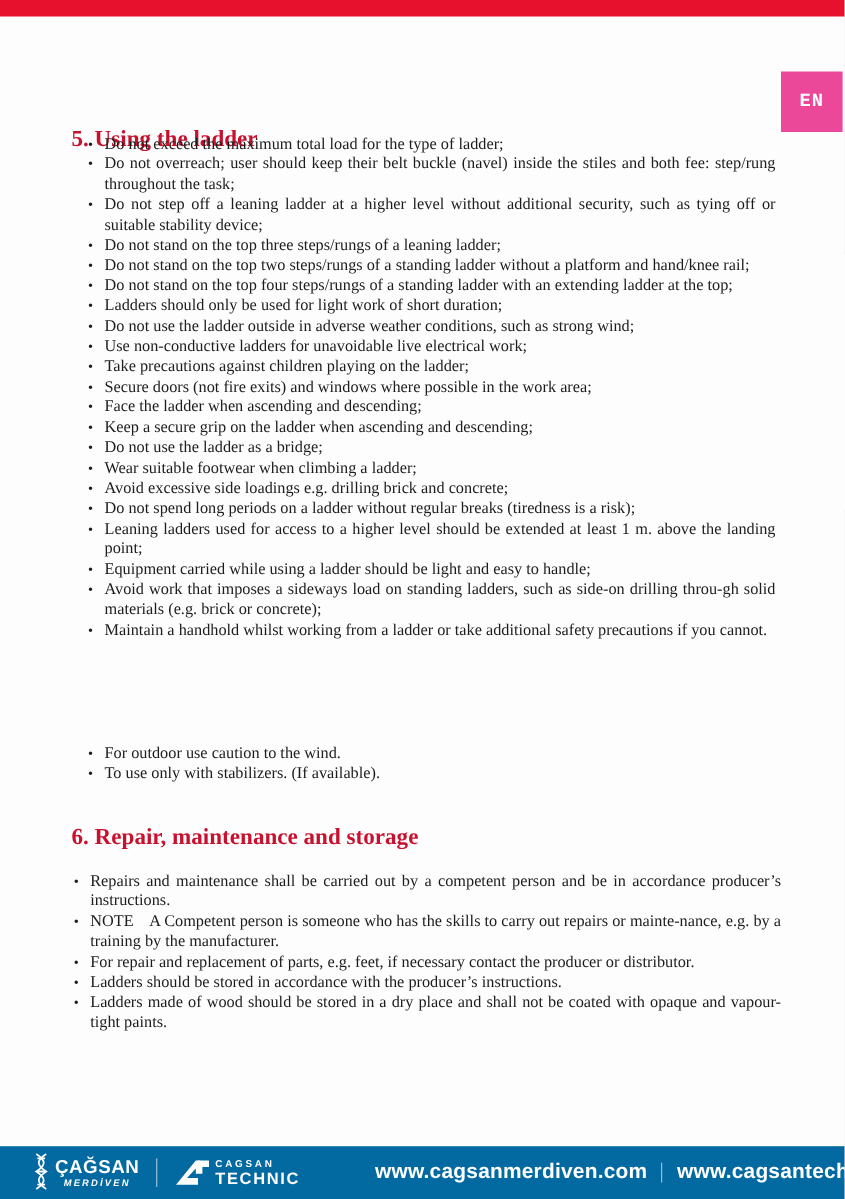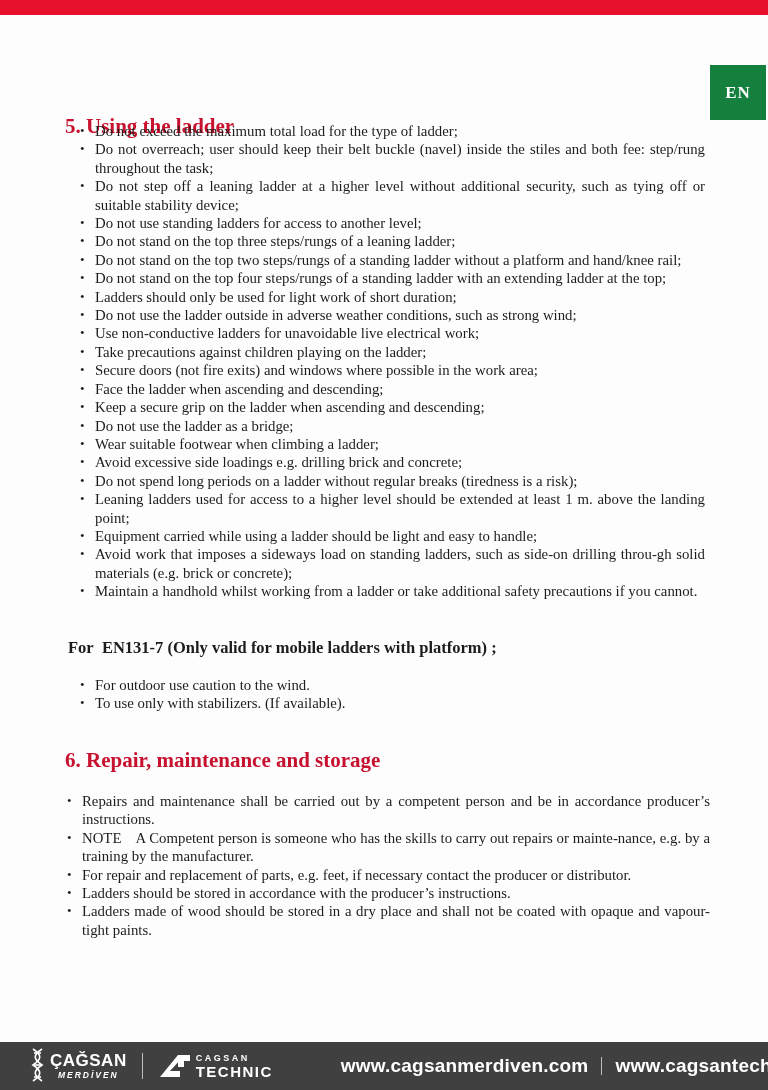--- a/index.html
+++ b/index.html
@@ -61,69 +61,67 @@
     font-family:"Liberation Serif","DejaVu Serif",serif;
   }
 </style>
 </head>
 <body>
 
 <div class="page">
 
   <div class="topbar" style="background: rgb(232, 17, 45);"></div>
 
-  <div class="en-badge" style="background: #15803d;">
+  <div class="en-badge" style="background: #ec4899; font-family: Liberation Mono, monospace;">
     <span>EN</span>
   </div>
 
   <h2 class="sec-title sec5-title" style="color: rgb(199, 17, 46);">5. Using the ladder</h2>
 
   <ul class="blist list5">
       <li class="li">Do not exceed the maximum total load for the type of ladder;</li>
       <li class="li">Do not overreach; user should keep their belt buckle (navel) inside the stiles and both fee: step/rung throughout the task;</li>
       <li class="li">Do not step off a leaning ladder at a higher level without additional security, such as tying off or suitable stability device;</li>
-      <li class="li">Do not use standing ladders for access to another level;</li>
       <li class="li">Do not stand on the top three steps/rungs of a leaning ladder;</li>
       <li class="li">Do not stand on the top two steps/rungs of a standing ladder without a platform and hand/knee rail;</li>
       <li class="li">Do not stand on the top four steps/rungs of a standing ladder with an extending ladder at the top;</li>
       <li class="li">Ladders should only be used for light work of short duration;</li>
       <li class="li">Do not use the ladder outside in adverse weather conditions, such as strong wind;</li>
       <li class="li">Use non-conductive ladders for unavoidable live electrical work;</li>
       <li class="li">Take precautions against children playing on the ladder;</li>
       <li class="li">Secure doors (not fire exits) and windows where possible in the work area;</li>
       <li class="li">Face the ladder when ascending and descending;</li>
       <li class="li">Keep a secure grip on the ladder when ascending and descending;</li>
       <li class="li">Do not use the ladder as a bridge;</li>
       <li class="li">Wear suitable footwear when climbing a ladder;</li>
       <li class="li">Avoid excessive side loadings e.g. drilling brick and concrete;</li>
       <li class="li">Do not spend long periods on a ladder without regular breaks (tiredness is a risk);</li>
       <li class="li">Leaning ladders used for access to a higher level should be extended at least 1 m. above the landing point;</li>
       <li class="li">Equipment carried while using a ladder should be light and easy to handle;</li>
       <li class="li">Avoid work that imposes a sideways load on standing ladders, such as side-on drilling throu-gh solid materials (e.g. brick or concrete);</li>
       <li class="li">Maintain a handhold whilst working from a ladder or take additional safety precautions if you cannot.</li>
     </ul>
 
-  <h3 class="en131-heading">For&nbsp; EN131-7 (Only valid for mobile ladders with platform) ;</h3>
 
   <ul class="blist list131">
       <li class="li">For outdoor use caution to the wind.</li>
       <li class="li">To use only with stabilizers. (If available).</li>
     </ul>
 
   <h2 class="sec-title sec6-title" style="color: rgb(199, 17, 46);">6. Repair, maintenance and storage</h2>
 
   <ul class="blist list6">
       <li class="li">Repairs and maintenance shall be carried out by a competent person and be in accordance producer’s instructions.</li>
       <li class="li">NOTE&nbsp;&nbsp;&nbsp; A Competent person is someone who has the skills to carry out repairs or mainte-nance, e.g. by a training by the manufacturer.</li>
       <li class="li">For repair and replacement of parts, e.g. feet, if necessary contact the producer or distributor.</li>
       <li class="li">Ladders should be stored in accordance with the producer’s instructions.</li>
       <li class="li">Ladders made of wood should be stored in a dry place and shall not be coated with opaque and vapour-tight paints.</li>
     </ul>
 
-  <div class="footer" style="background: #404040;">
+  <div class="footer" style="background: #0369a1;">
     <svg class="helix" width="15" height="36" viewBox="0 0 15 36">
       <g stroke="#ffffff" stroke-width="1.6" fill="none">
         <path d="M3,1 C12,7 12,11 3,17 C12,23 12,27 3,33"></path>
         <path d="M12,1 C3,7 3,11 12,17 C3,23 3,27 12,33"></path>
         <line x1="4" y1="5" x2="11" y2="5"></line>
         <line x1="4" y1="17" x2="11" y2="17"></line>
         <line x1="4" y1="29" x2="11" y2="29"></line>
       </g>
     </svg>
     <div class="brand1">

